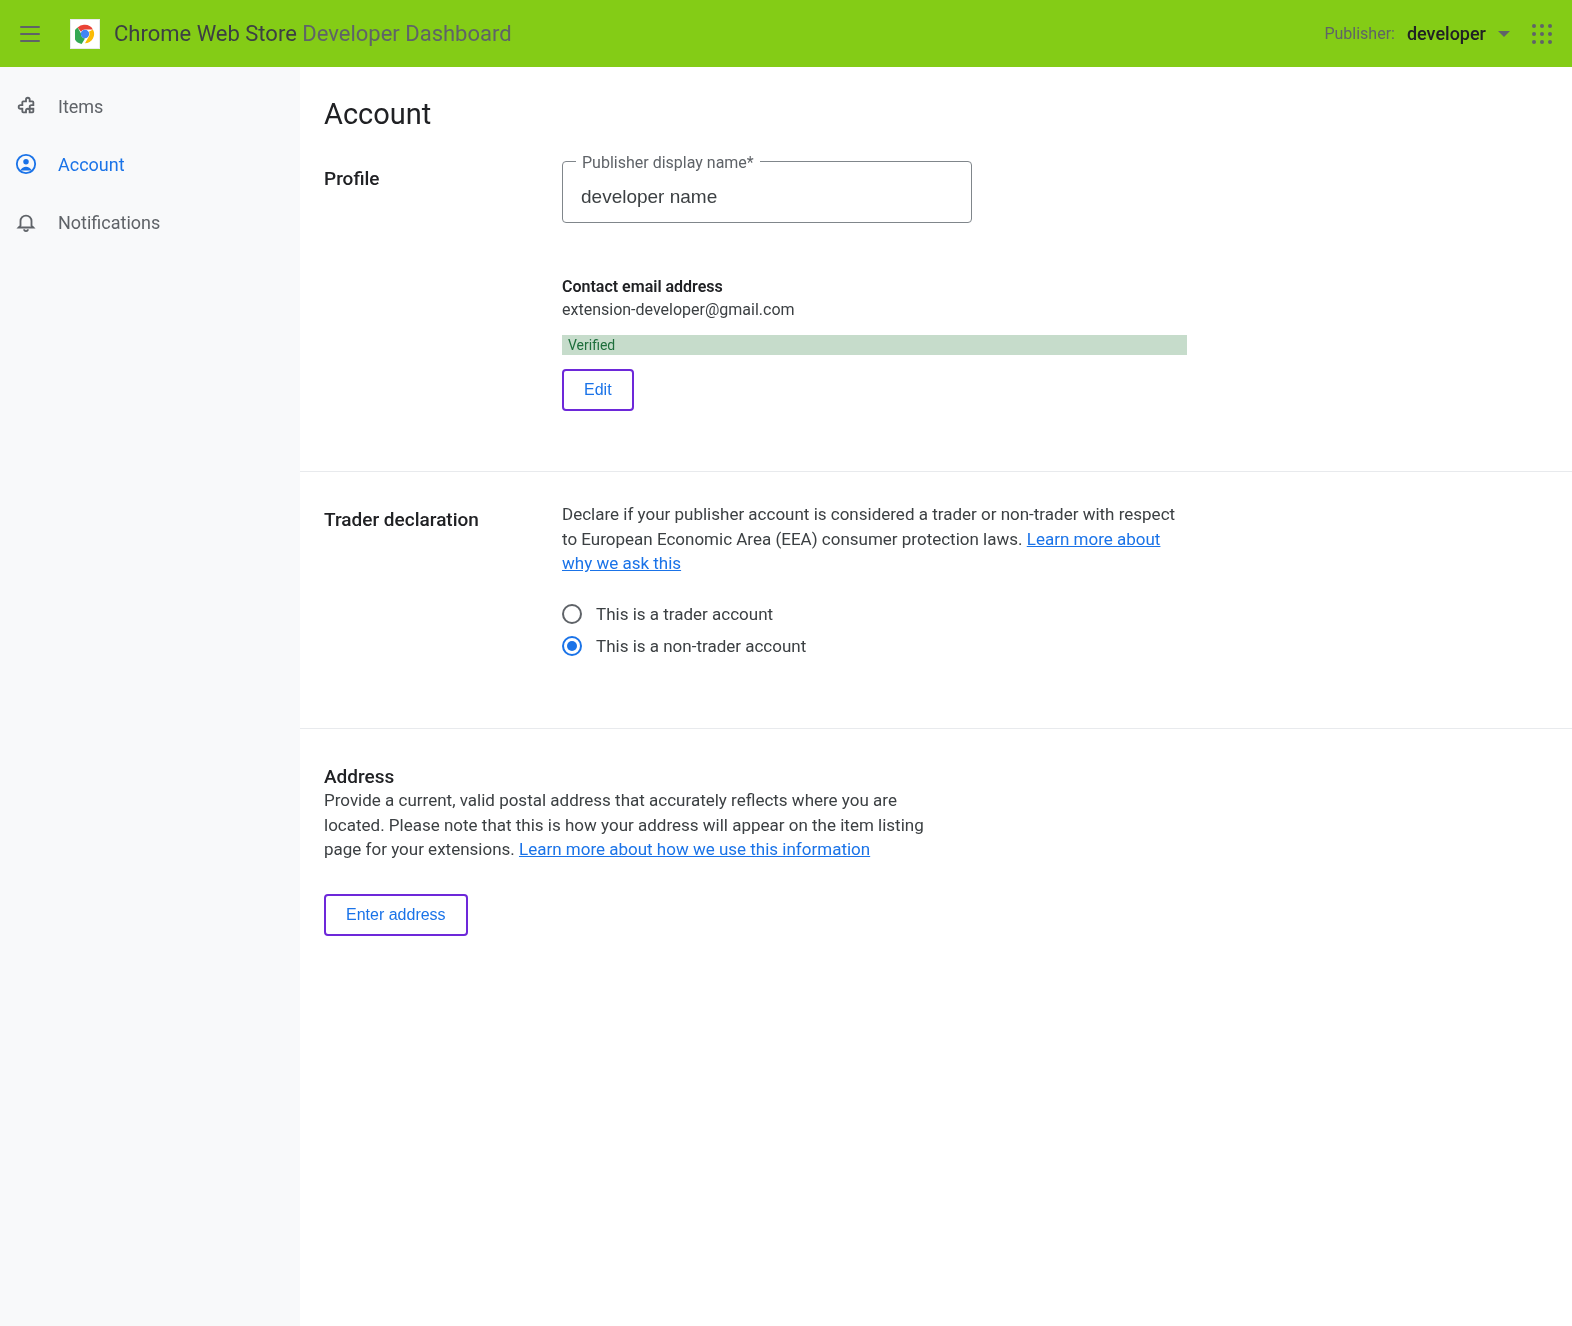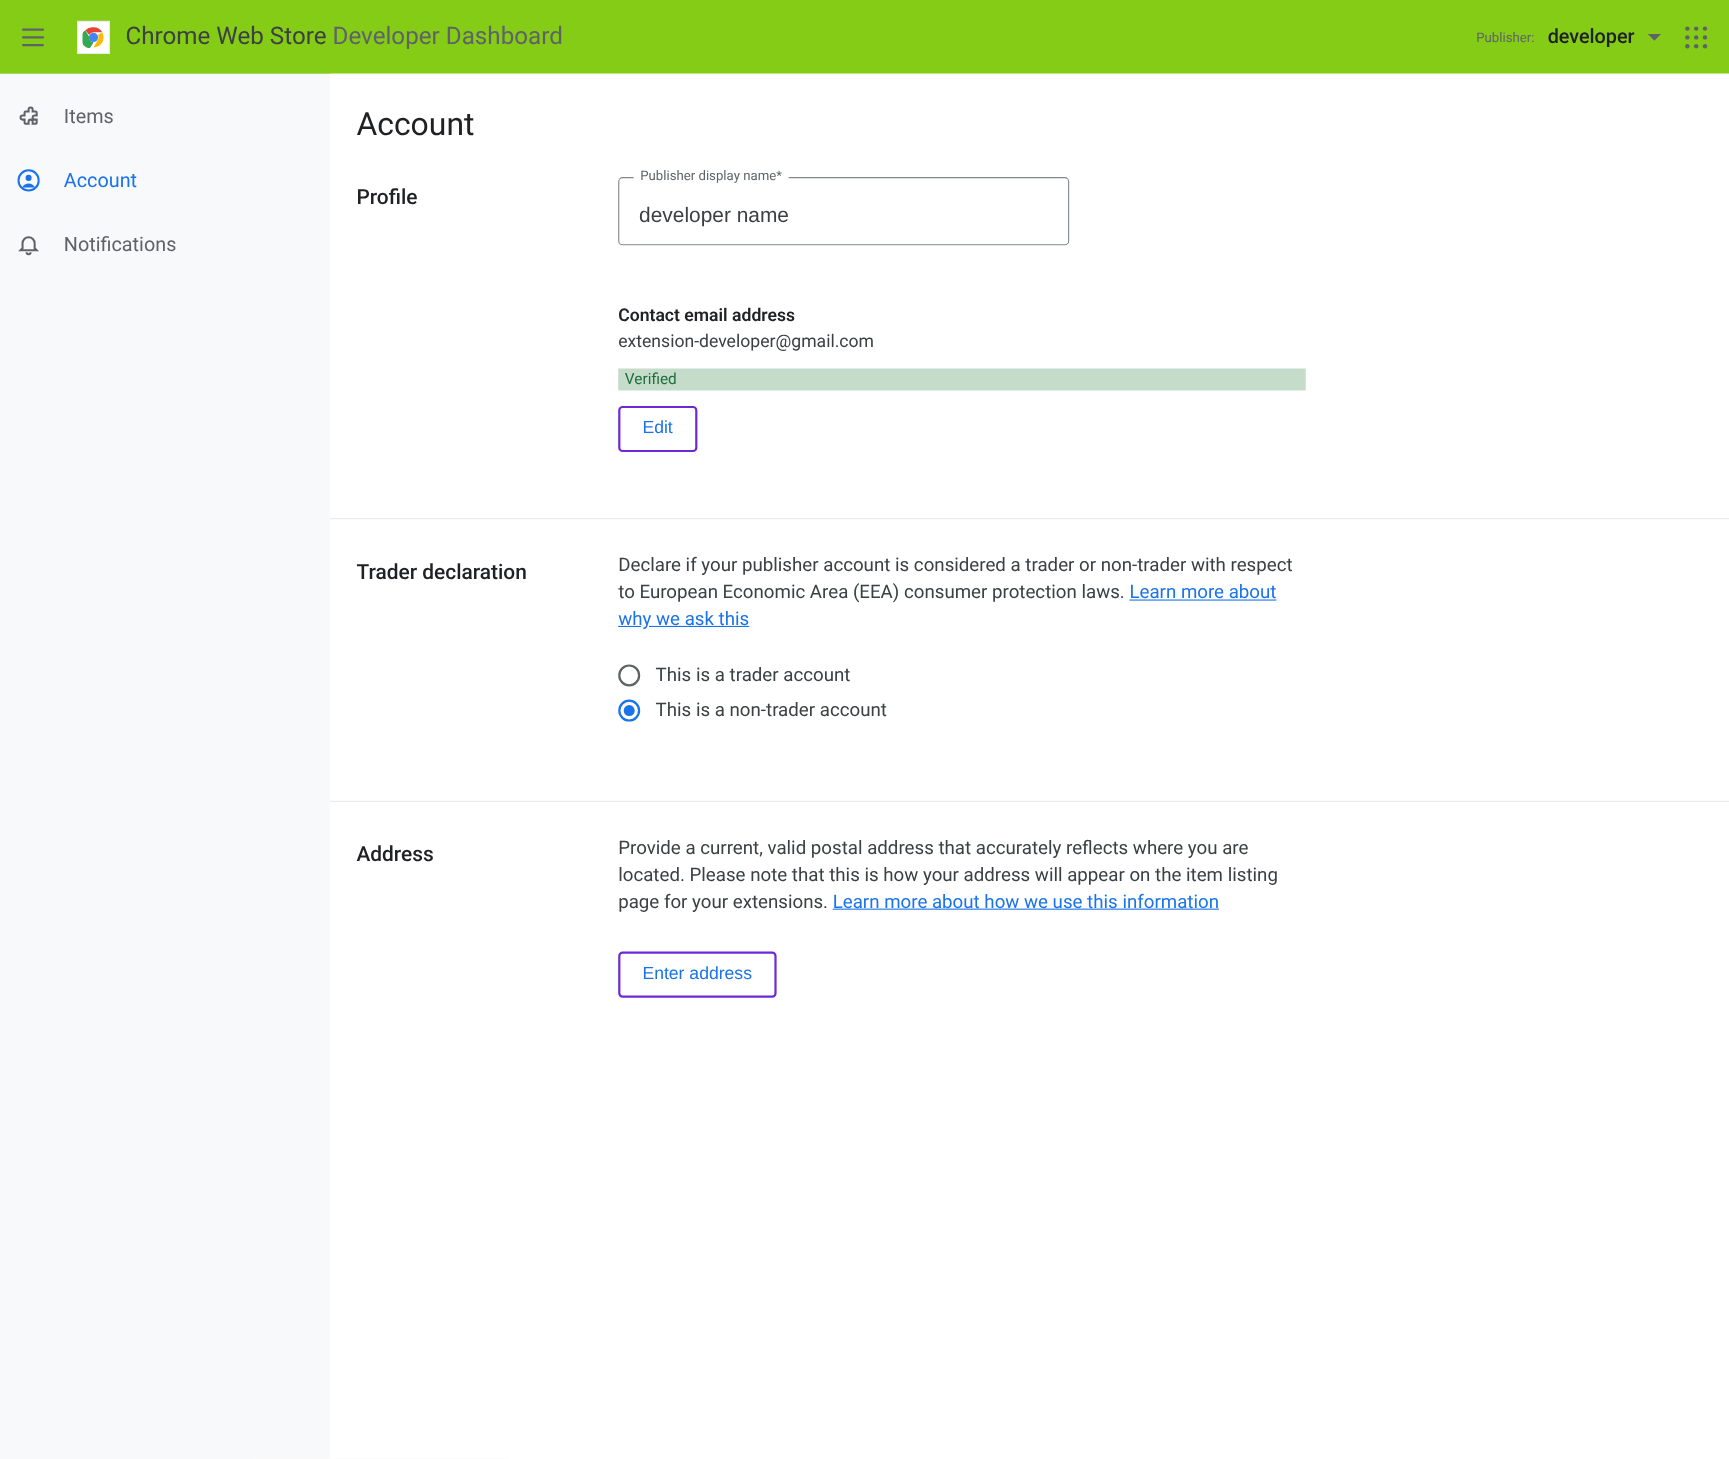--- a/index.html
+++ b/index.html
@@ -42,21 +42,21 @@
   .header-title .sub {
     color: #5f6368;
   }
   .header-spacer { flex: 1; }
   .publisher-select {
     display: flex; align-items: center; gap: 12px;
     margin-right: 22px;
     cursor: pointer;
   }
   .publisher-label {
-    color: #5f6368; font-size: 12px;
+    color: #5f6368; font-size: 16px;
   }
   .publisher-value {
     color: #202124; font-size: 18px; font-weight: 500;
   }
   .dropdown-arrow {
     width: 0; height: 0;
     border-left: 6px solid transparent;
     border-right: 6px solid transparent;
     border-top: 6px solid #5f6368;
   }
@@ -99,21 +99,21 @@
     font-size: 29px;
     font-weight: 400;
     padding: 30px 0 0 24px;
     color: #202124;
   }
   .section {
     display: flex;
     padding: 30px 24px 60px 24px;
     border-bottom: 1px solid #e8eaed;
   }
-  .section:last-child { border-bottom: none; }
+  .section:last-child { border-bottom: none; flex-direction: column; }
   .section-label {
     width: 238px;
     font-size: 19px;
     font-weight: 500;
     color: #202124;
     padding-top: 6px;
   }
   .section-body {
     flex: 1;
     max-width: 625px;
@@ -131,21 +131,21 @@
     border-radius: 4px;
     outline: none;
     color: #3c4043;
   }
   .textfield label {
     position: absolute;
     top: -8px;
     left: 14px;
     background: #fff;
     padding: 0 6px;
-    font-size: 12px;
+    font-size: 16px;
     color: #5f6368;
   }
   .contact-block { margin-top: 54px; }
   .contact-heading {
     font-size: 16px; font-weight: 600; color: #202124;
   }
   .contact-row {
     display: flex; gap: 16px;
     margin-top: 4px;
     flex-direction: column;

